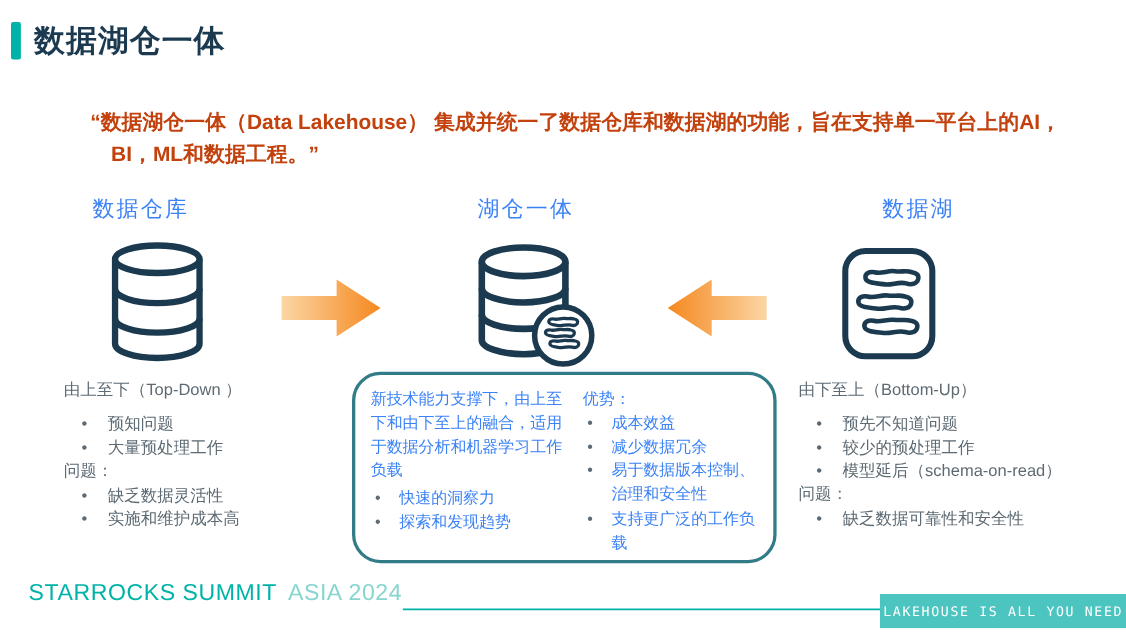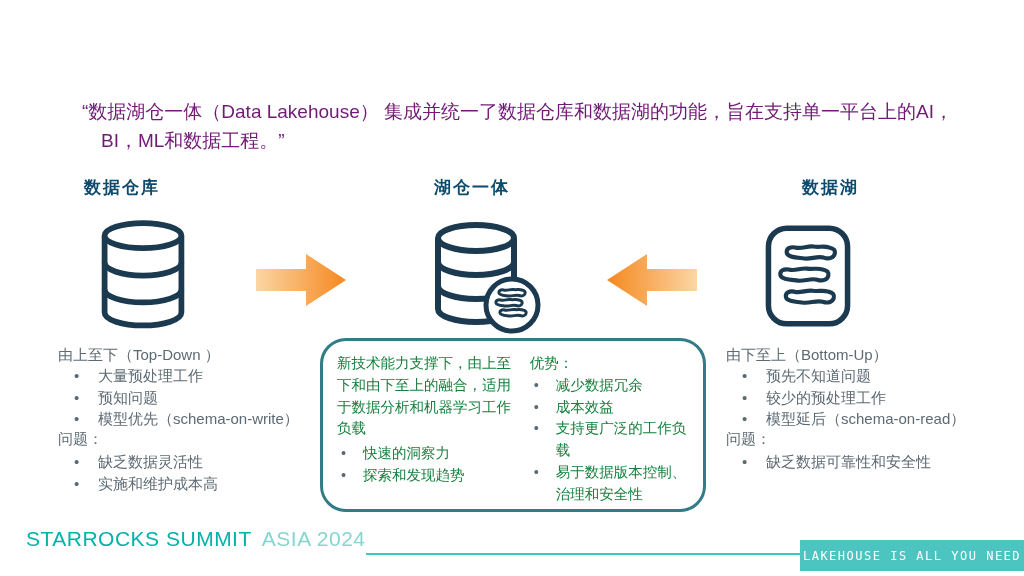--- a/index.html
+++ b/index.html
@@ -6,51 +6,51 @@
   html,body { width:1024px; height:576px; }
   body { font-family:"Liberation Sans","DejaVu Sans",sans-serif; background:#ffffff; overflow:hidden; }
   .slide { position:relative; width:1024px; height:576px; background:#ffffff; }
 
   
   .title-row { position:absolute; left:10px; top:18px; display:flex; align-items:center; }
   .accent-bar { width:9px; height:34px; background:#00b3a8; border-radius:2px; margin-right:12px; }
   .page-title { font-size:28px; font-weight:bold; color:#1b3a50; letter-spacing:1px; }
 
   
-  .quote { position:absolute; left:82px; top:97px; width:888px; font-size:19px; font-weight:normal;
-           color:#701a75; line-height:1.55; text-indent:-19px; padding-left:19px; }
-
-  
-  .col-heading { position:absolute; font-size:17px; font-weight:700; color:#0c4a6e; letter-spacing:2px; }
+  .quote { position:absolute; left:82px; top:97px; width:888px; font-size:19px; font-weight:bold;
+           color:#c2410c; line-height:1.55; text-indent:-19px; padding-left:19px; }
+
+  
+  .col-heading { position:absolute; font-size:20px; font-weight:400; color:#3b82f6; letter-spacing:2px; }
   .h-warehouse { left:84px; top:176px; }
   .h-lakehouse { left:434px; top:176px; }
   .h-datalake  { left:768px; top:176px;margin-left:34px; }
 
   
   .icon-abs { position:absolute; }
   .i-warehouse { left:95px;  top:220px; width:96px;  height:112px; }
   .i-arrow-r   { left:253px; top:248px; width:98px;  height:64px; }
   .i-lakehouse { left:430px; top:221px; width:112px; height:116px; }
   .i-arrow-l   { left:602px; top:248px; width:98px;  height:64px; }
   .i-datalake  { left:762px; top:220px; width:92px;  height:112px; }
 
   
   .textblock { position:absolute; font-size:15px; color:#5d6a73; line-height:1.42; }
   .tb-warehouse { left:58px;  top:344px; width:262px; }
   .tb-datalake  { left:726px; top:344px; width:282px; }
-  .approach { margin-bottom:0; }
+  .approach { margin-bottom:10px; }
   .plabel { margin-top:1px;font-family:Liberation Mono, monospace; }
   .b { display:flex; align-items:flex-start; }
   .b::before { content:"•"; flex:0 0 12px; margin-left:16px; color:#5d6a73; }
   .b .txt { flex:1; padding-left:12px; }
 
   
   .lakebox { position:absolute; left:320px; top:338px; width:386px; height:174px;
              border:3px solid #317c86; border-radius:26px; display:flex;
-             padding:12px 14px; font-size:14.5px; color:#15803d; line-height:1.5; }
+             padding:12px 14px; font-size:14.5px; color:#3b82f6; line-height:1.5; }
   .lakebox .col-left  { width:178px; }
   .lakebox .col-right { width:162px; margin-left:18px; }
   .lakebox .b::before { margin-left:4px; }
   .lakebox .b .txt { padding-left:10px; }
   .lakebox .intro { margin-bottom:3px; }
 
   
   .footer-brand { position:absolute; left:26px; top:527px; font-size:21px; font-weight:normal;
                   color:#00b3a8; letter-spacing:0.5px; white-space:nowrap; }
   .footer-brand .edition { color:#86d6cf; margin-left:10px; }
@@ -58,20 +58,24 @@
   .footer-banner { position:absolute; left:800px; top:540px; width:224px; height:31px;
                    background:#4cc4c0; color:#ffffff; display:flex; align-items:center; justify-content:center;
                    font-family:"DejaVu Sans Mono","Liberation Mono",monospace;
                    font-size:12px; letter-spacing:1.5px; white-space:nowrap; }
 </style>
 </head>
 <body>
 
 <div class="slide">
 
+  <div class="title-row">
+    <div class="accent-bar"></div>
+    <div class="page-title">数据湖仓一体</div>
+  </div>
 
   <p class="quote">“数据湖仓一体（Data Lakehouse） 集成并统一了数据仓库和数据湖的功能，旨在支持单一平台上的AI，BI，ML和数据工程。”</p>
 
   <div class="col-heading h-warehouse">数据仓库</div>
   <div class="col-heading h-lakehouse">湖仓一体</div>
   <div class="col-heading h-datalake">数据湖</div>
 
   <svg class="icon-abs i-warehouse" viewBox="0 0 100 116">
     <path d="M10 16 V96 c0 7.5 18 13.5 40 13.5 s40 -6 40 -13.5 V16" fill="#ffffff" stroke="#1b3a50" stroke-width="6"></path>
     <ellipse cx="50" cy="16" rx="40" ry="13" fill="#ffffff" stroke="#1b3a50" stroke-width="6"></ellipse>
@@ -117,27 +121,24 @@
     <g fill="#ffffff" stroke="#1b3a50" stroke-width="4.5" stroke-linejoin="round">
       <path transform="translate(25,24)" d="M2 8 C1 3 6 1 11 2 C18 4 24 0 31 1 C38 2 42 0 48 2 C53 3 55 5 54 9 C53 13 48 15 42 13 C35 11 28 15 21 14 C14 13 3 13 2 8 Z"></path>
       <path transform="translate(18,48)" d="M2 8 C1 3 6 1 11 2 C18 4 24 0 31 1 C38 2 42 0 48 2 C53 3 55 5 54 9 C53 13 48 15 42 13 C35 11 28 15 21 14 C14 13 3 13 2 8 Z"></path>
       <path transform="translate(24,72)" d="M2 8 C1 3 6 1 11 2 C18 4 24 0 31 1 C38 2 42 0 48 2 C53 3 55 5 54 9 C53 13 48 15 42 13 C35 11 28 15 21 14 C14 13 3 13 2 8 Z"></path>
     </g>
   </svg>
 
   <div class="textblock tb-warehouse">
     <div class="approach">由上至下（Top-Down ）</div>
     <div class="b">
+        <span class="txt">预知问题</span>
+      </div>
+    <div class="b">
         <span class="txt">大量预处理工作</span>
-      </div>
-    <div class="b">
-        <span class="txt">预知问题</span>
-      </div>
-    <div class="b">
-        <span class="txt">模型优先（schema-on-write）</span>
       </div>
     <div class="plabel">问题：</div>
     <div class="b">
         <span class="txt">缺乏数据灵活性</span>
       </div>
     <div class="b">
         <span class="txt">实施和维护成本高</span>
       </div>
   </div>
 
@@ -147,30 +148,30 @@
       <div class="b">
           <span class="txt">快速的洞察力</span>
         </div>
       <div class="b">
           <span class="txt">探索和发现趋势</span>
         </div>
     </div>
     <div class="col-right">
       <div>优势：</div>
       <div class="b">
+          <span class="txt">成本效益</span>
+        </div>
+      <div class="b">
           <span class="txt">减少数据冗余</span>
         </div>
       <div class="b">
-          <span class="txt">成本效益</span>
+          <span class="txt">易于数据版本控制、治理和安全性</span>
         </div>
       <div class="b">
           <span class="txt">支持更广泛的工作负载</span>
-        </div>
-      <div class="b">
-          <span class="txt">易于数据版本控制、治理和安全性</span>
         </div>
     </div>
   </div>
 
   <div class="textblock tb-datalake">
     <div class="approach">由下至上（Bottom-Up）</div>
     <div class="b">
         <span class="txt">预先不知道问题</span>
       </div>
     <div class="b">

